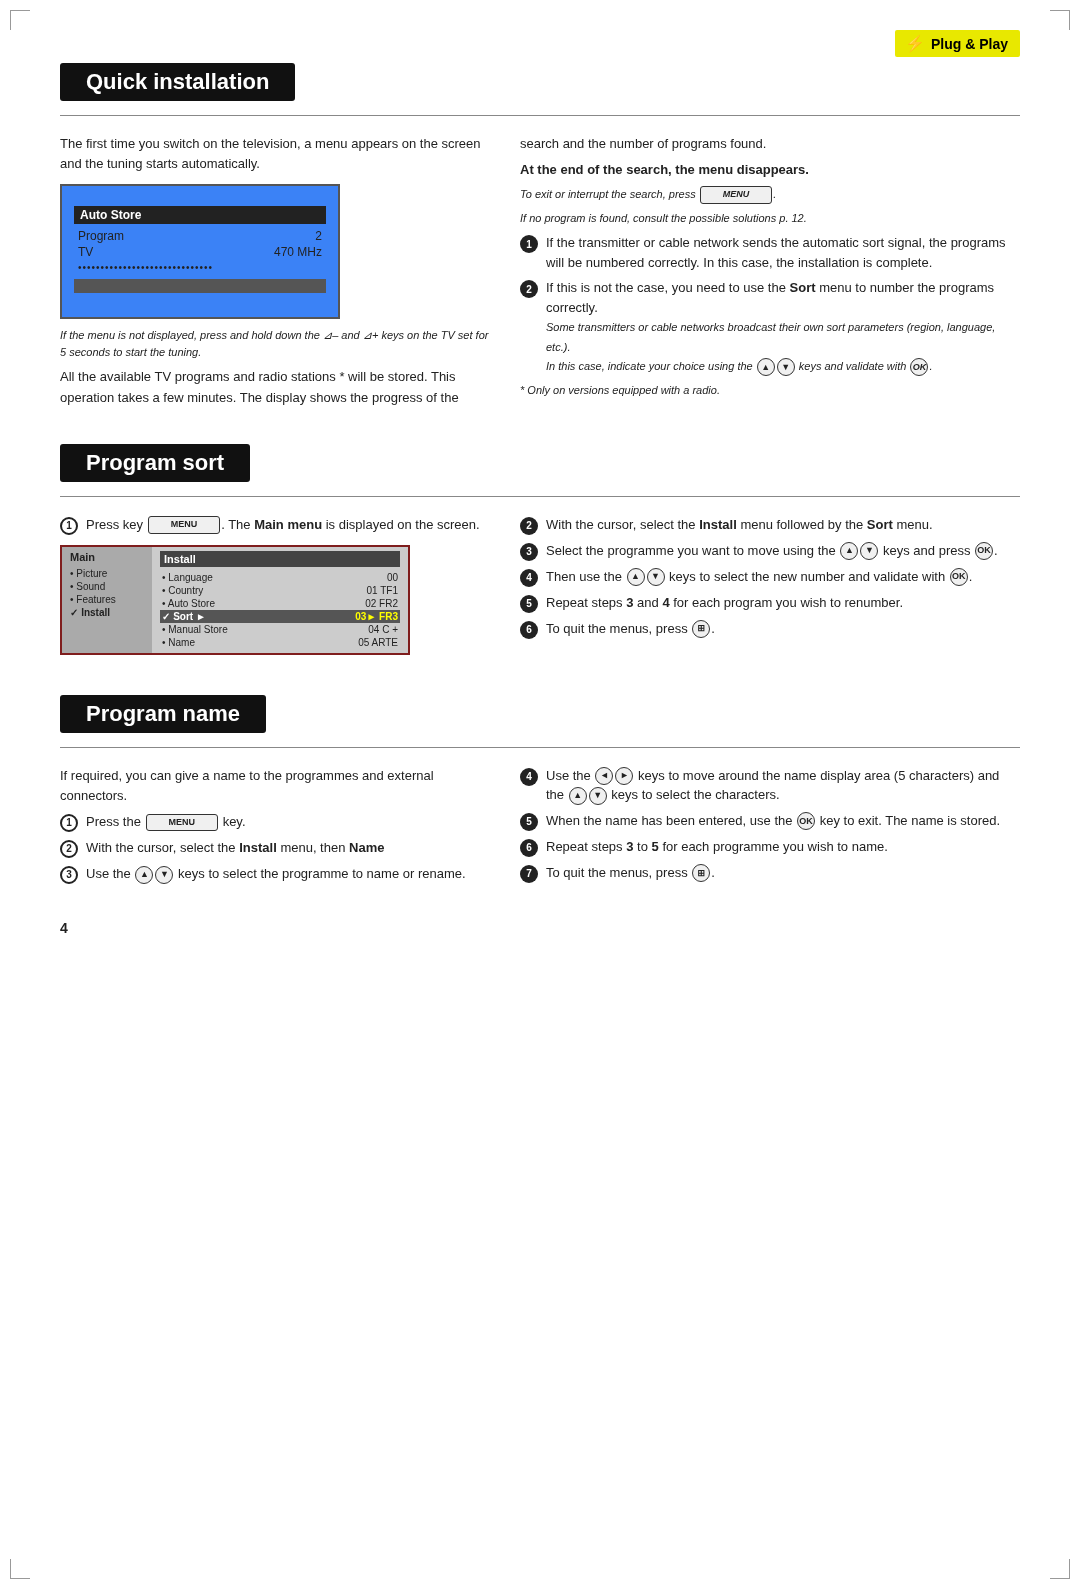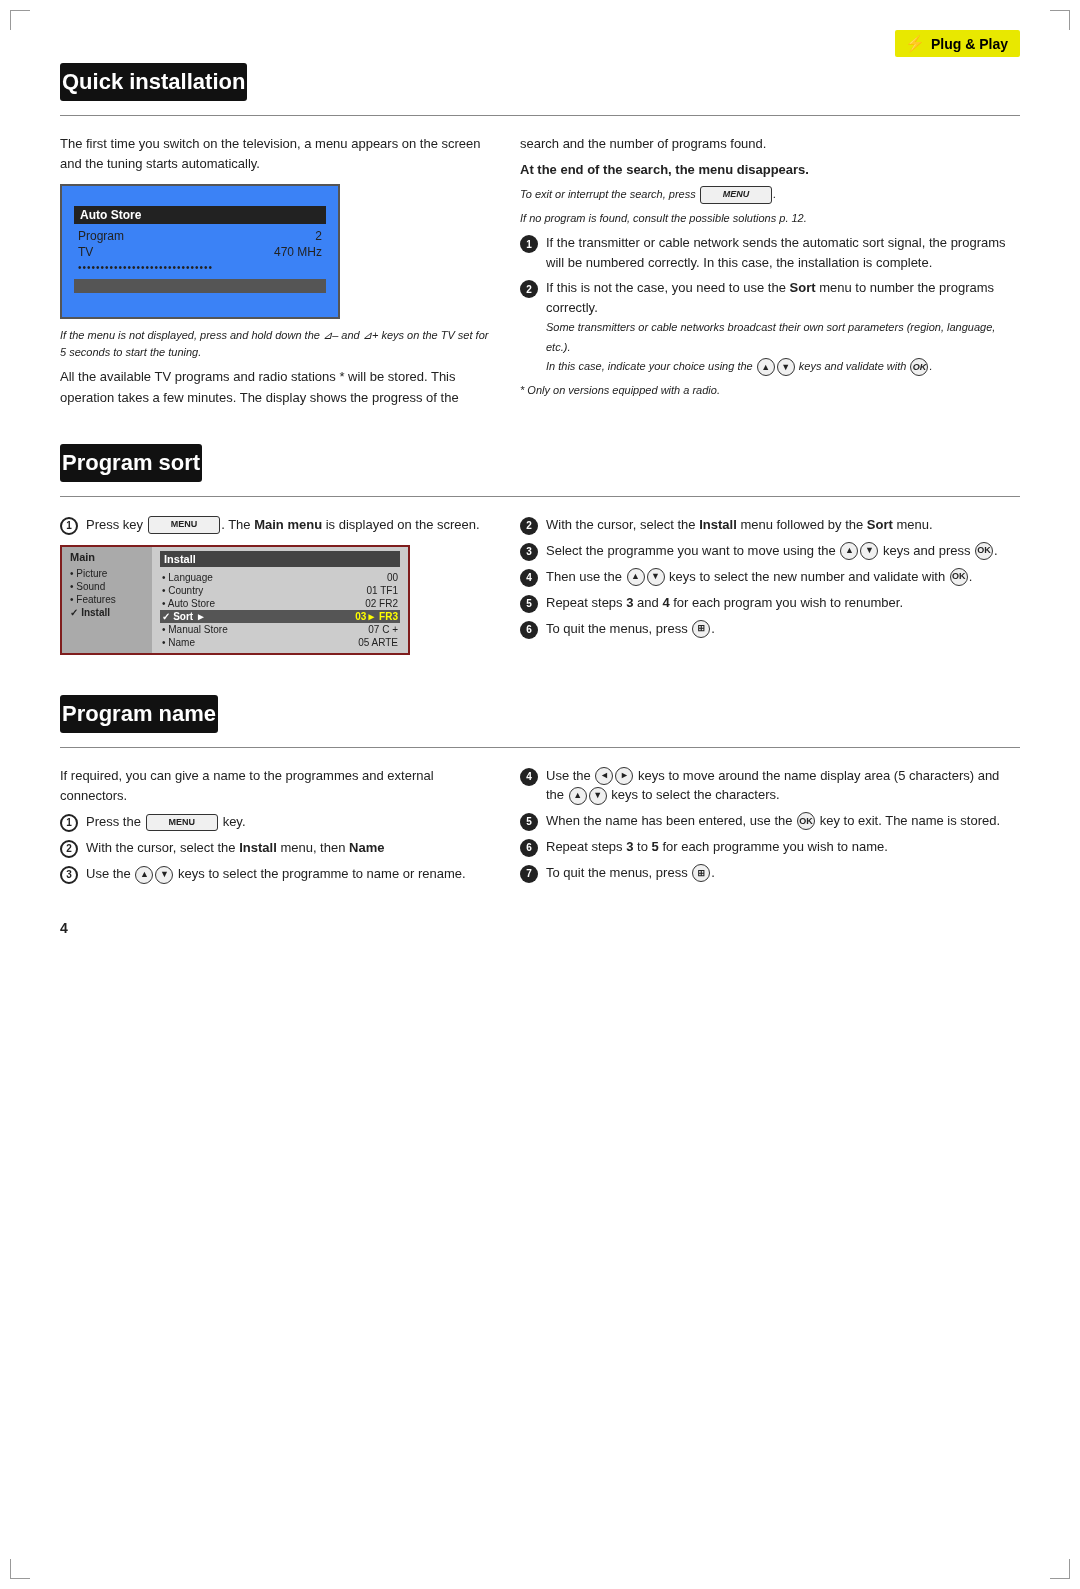--- a/index.html
+++ b/index.html
@@ -34,21 +34,21 @@
     .plug-icon {
       font-size: 16px;
     }
 
     
     .section-header {
       background: #111;
       color: #fff;
       font-size: 22px;
       font-weight: bold;
-      padding: 6px 2px;
+      padding: 6px 26px;
       border-radius: 3px;
       display: inline-block;
       margin-bottom: 14px;
     }
 
     
     .section-rule {
       border: none;
       border-top: 1.5px solid #888;
       margin-bottom: 18px;
@@ -342,21 +342,21 @@
           <div class="install-item">
               <span>• Auto Store</span>
               <span>02  FR2</span>
             </div>
           <div class="install-item sort-active">
               <span>✓ Sort  ►</span>
               <span style="color:#ff0;font-weight:bold;">03► FR3</span>
             </div>
           <div class="install-item">
               <span>• Manual Store</span>
-              <span>07  C +</span>
+              <span>04  C +</span>
             </div>
           <div class="install-item">
               <span>• Name</span>
               <span>05  ARTE</span>
             </div>
         </div>
       </div>
     </div>
 
     <div class="col-right">

